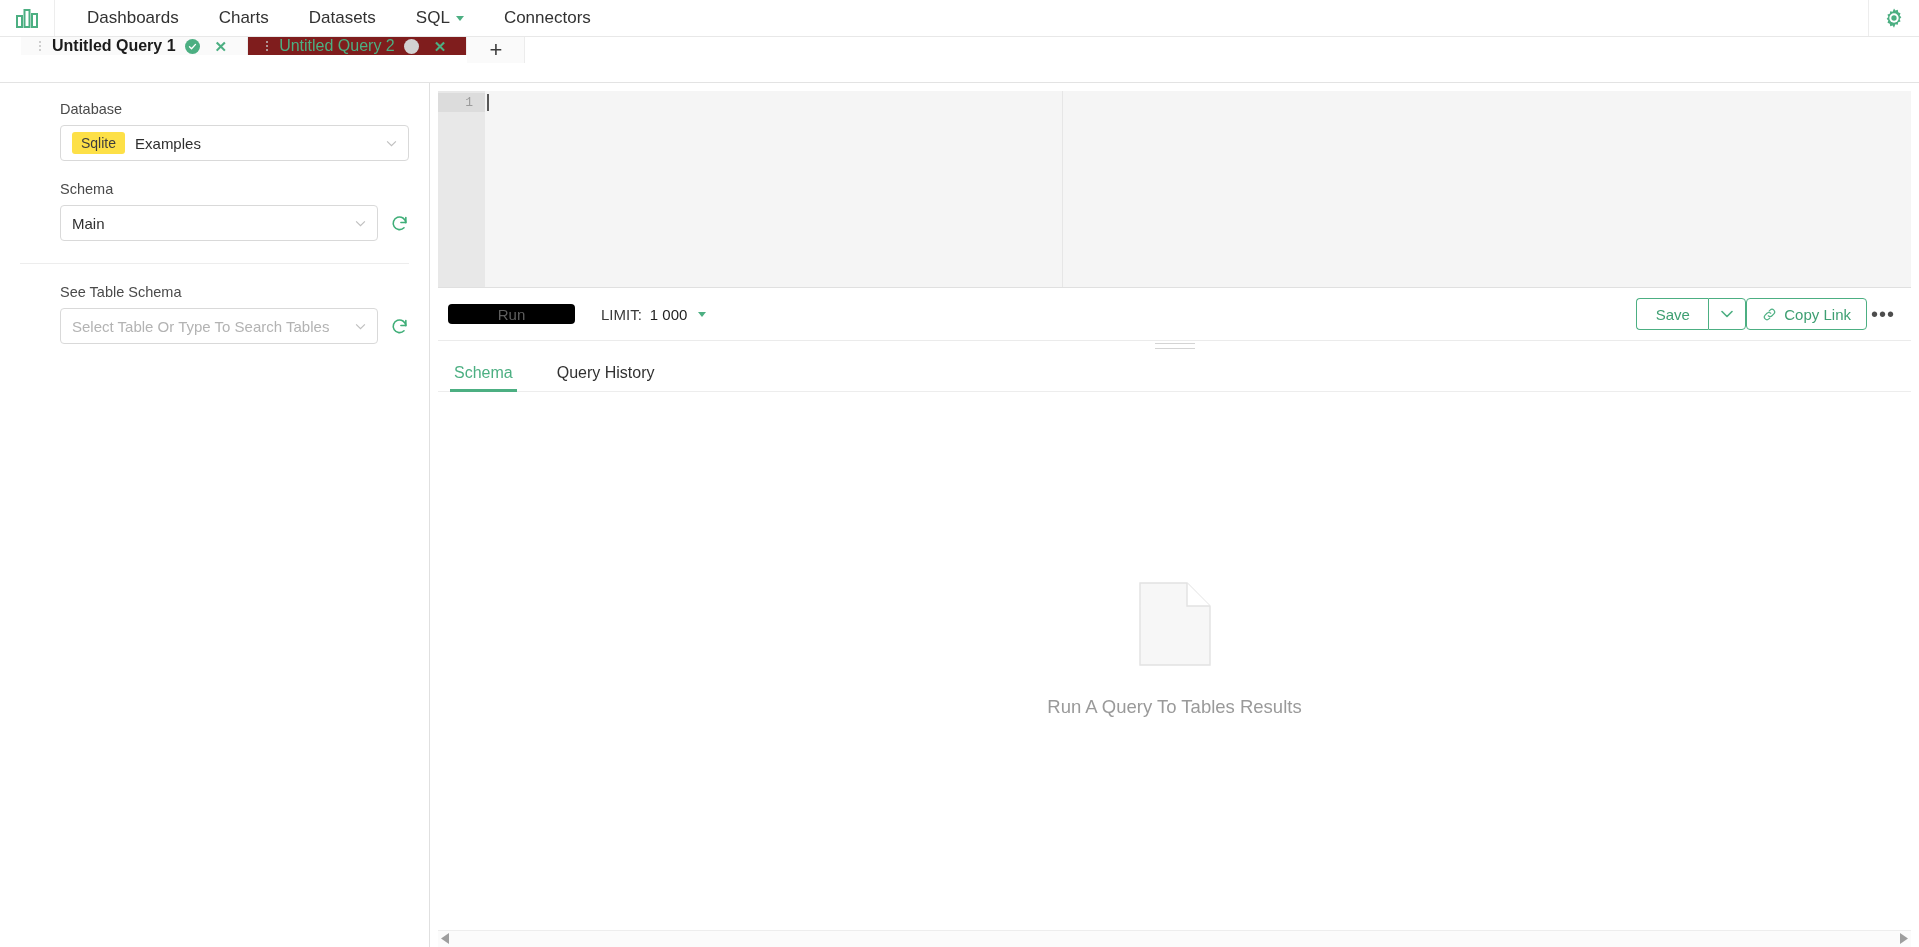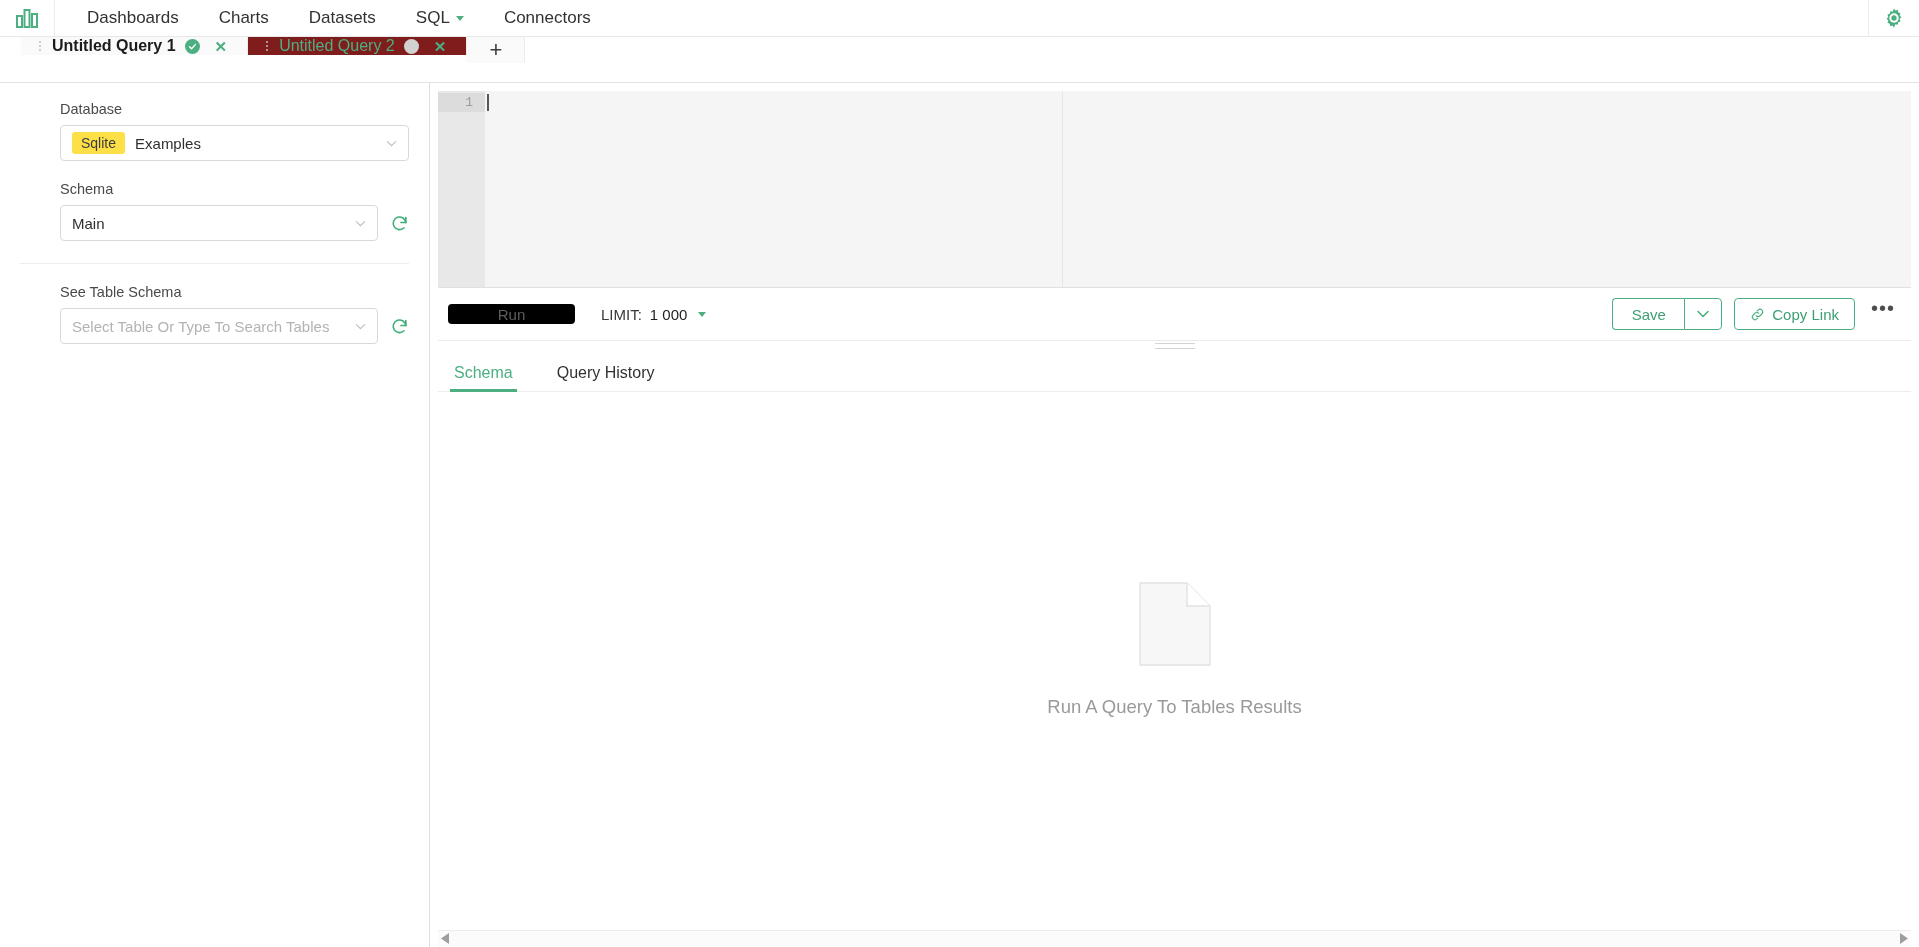--- a/index.html
+++ b/index.html
@@ -259,21 +259,21 @@
   }
   #limit-control .lbl { color: #3a3a3a; }
   #limit-control .val { color: #1f1f1f; }
   #limit-control .caret {
     width: 0; height: 0;
     border-left: 4px solid transparent;
     border-right: 4px solid transparent;
     border-top: 5px solid #4caf82;
     margin-left: 3px;
   }
-  .toolbar-right { margin-left: auto; display: flex; align-items: flex-start; gap: 12px; }
+  .toolbar-right { margin-left: auto; display: flex; align-items: flex-end; }
   .btn-group { display: flex; }
   .gbtn {
     height: 32px;
     border: 1px solid #4caf82;
     background: #fff;
     color: #3e9f72;
     font-size: 15px;
     font-family: "Liberation Sans", sans-serif;
     display: flex; align-items: center; justify-content: center;
     gap: 7px;

